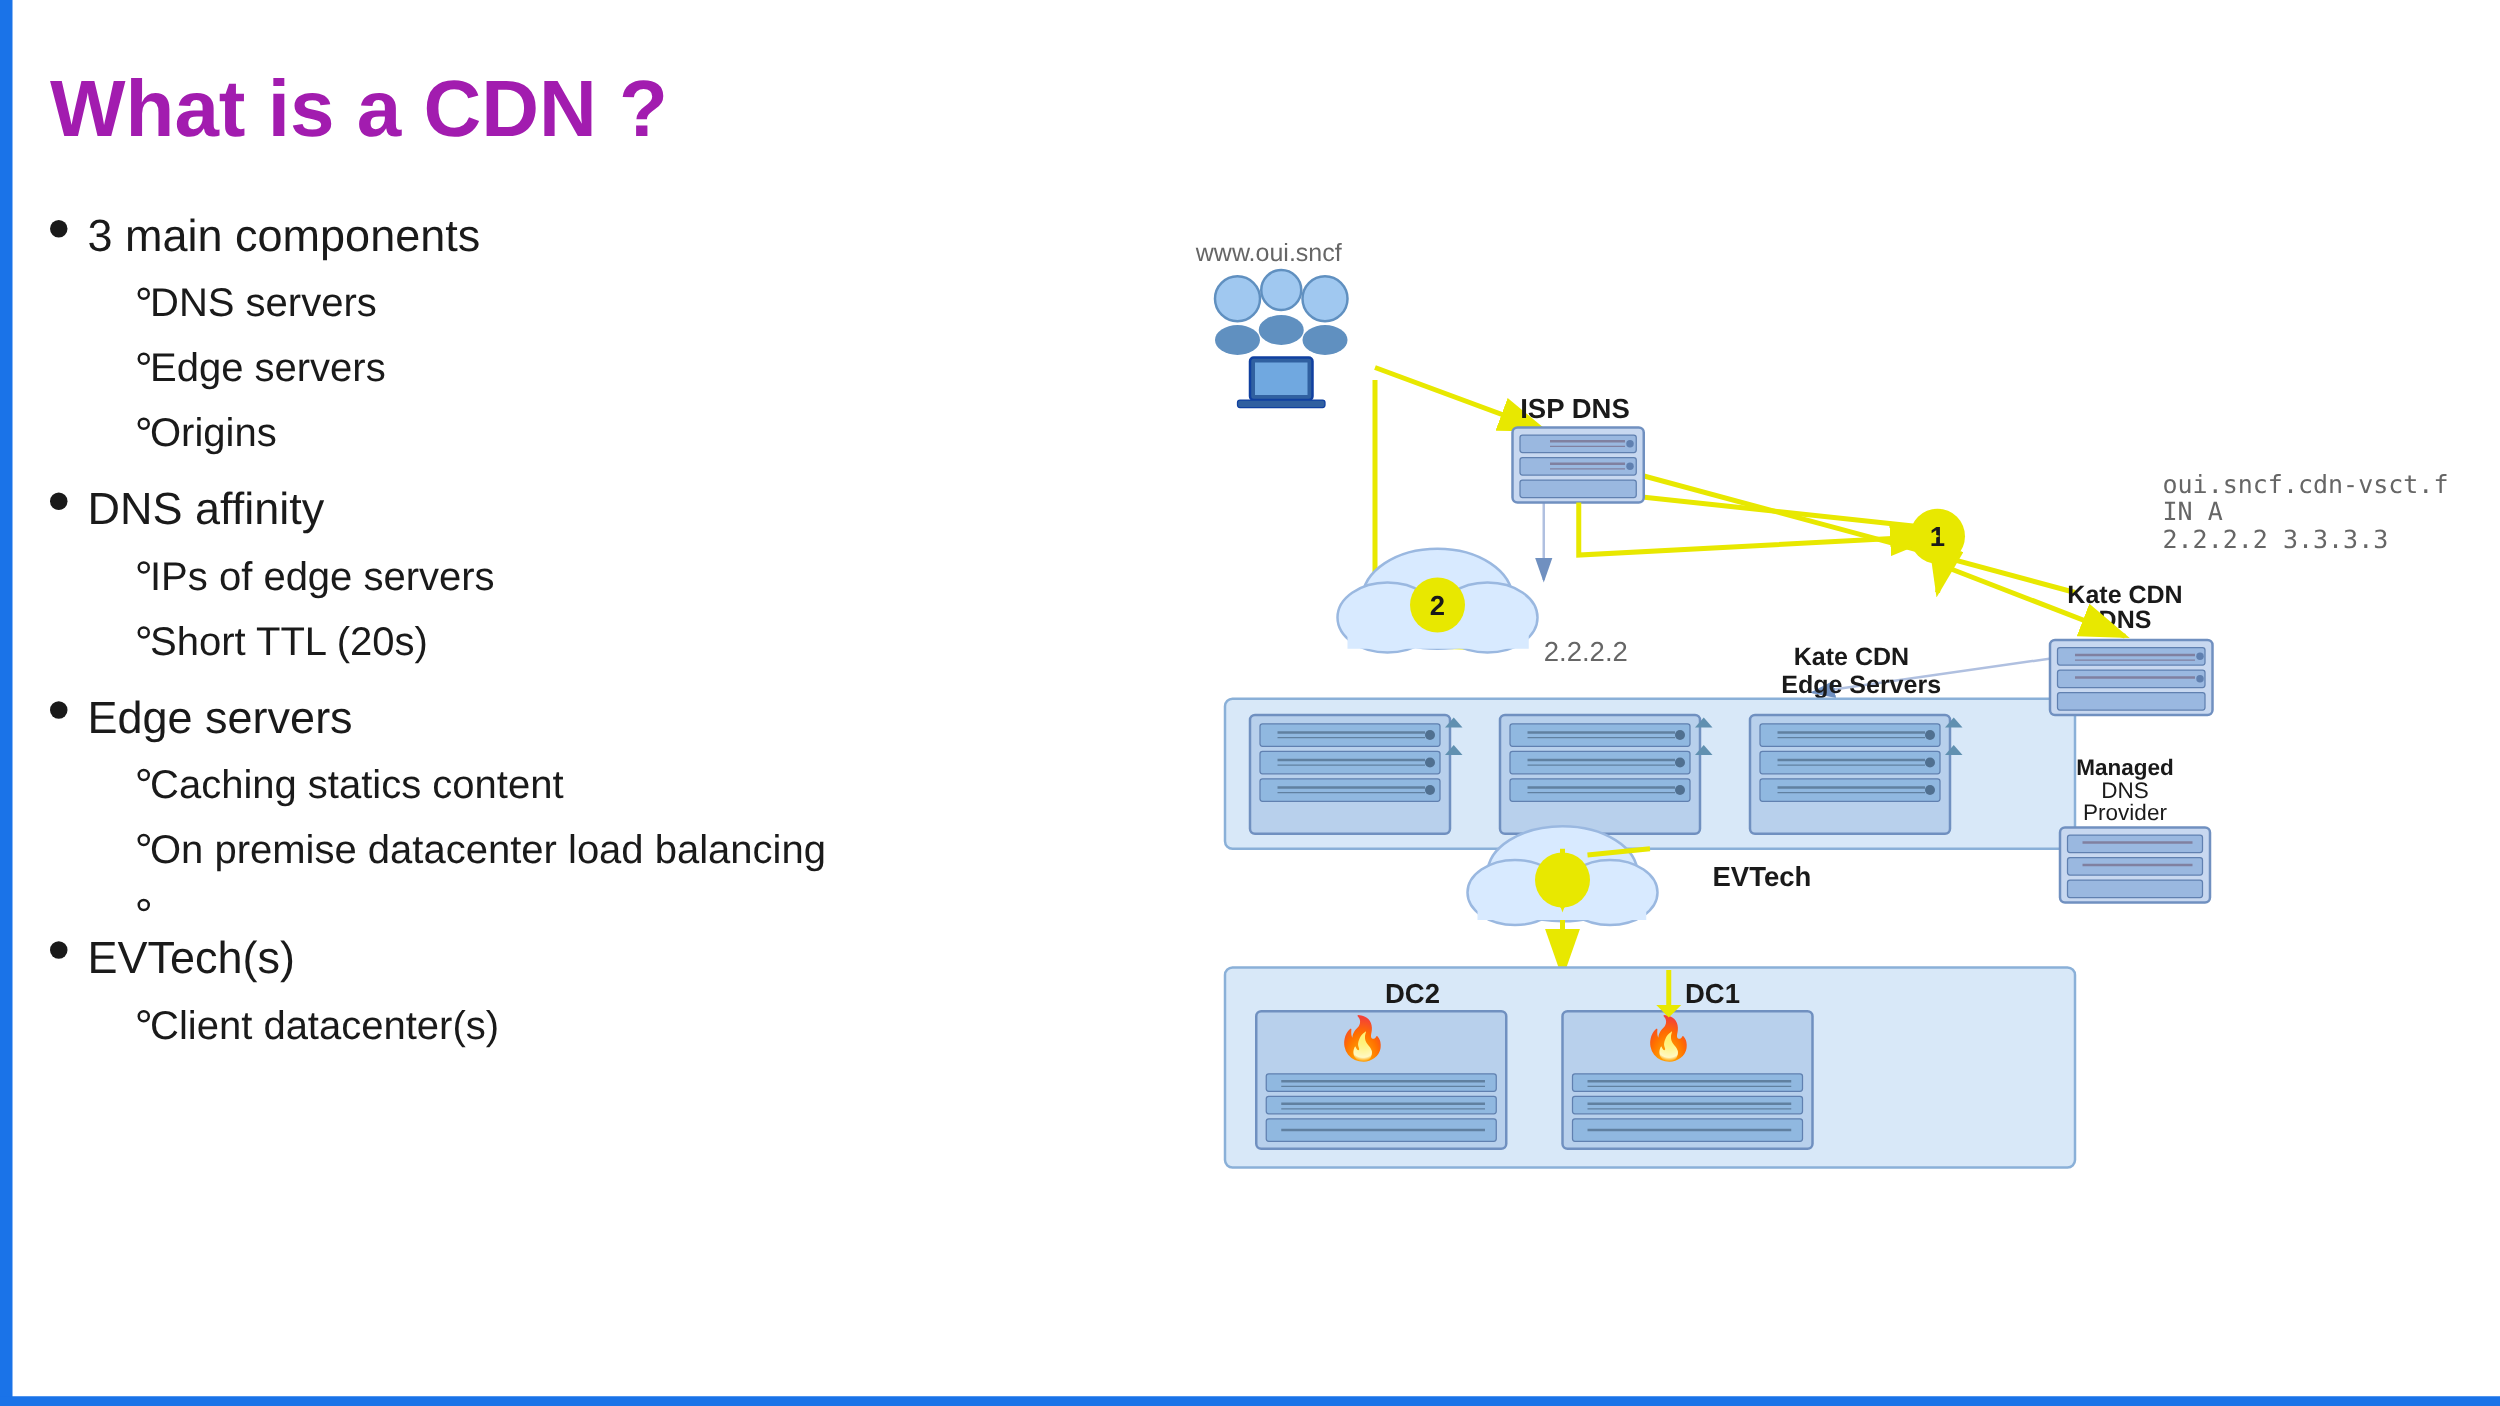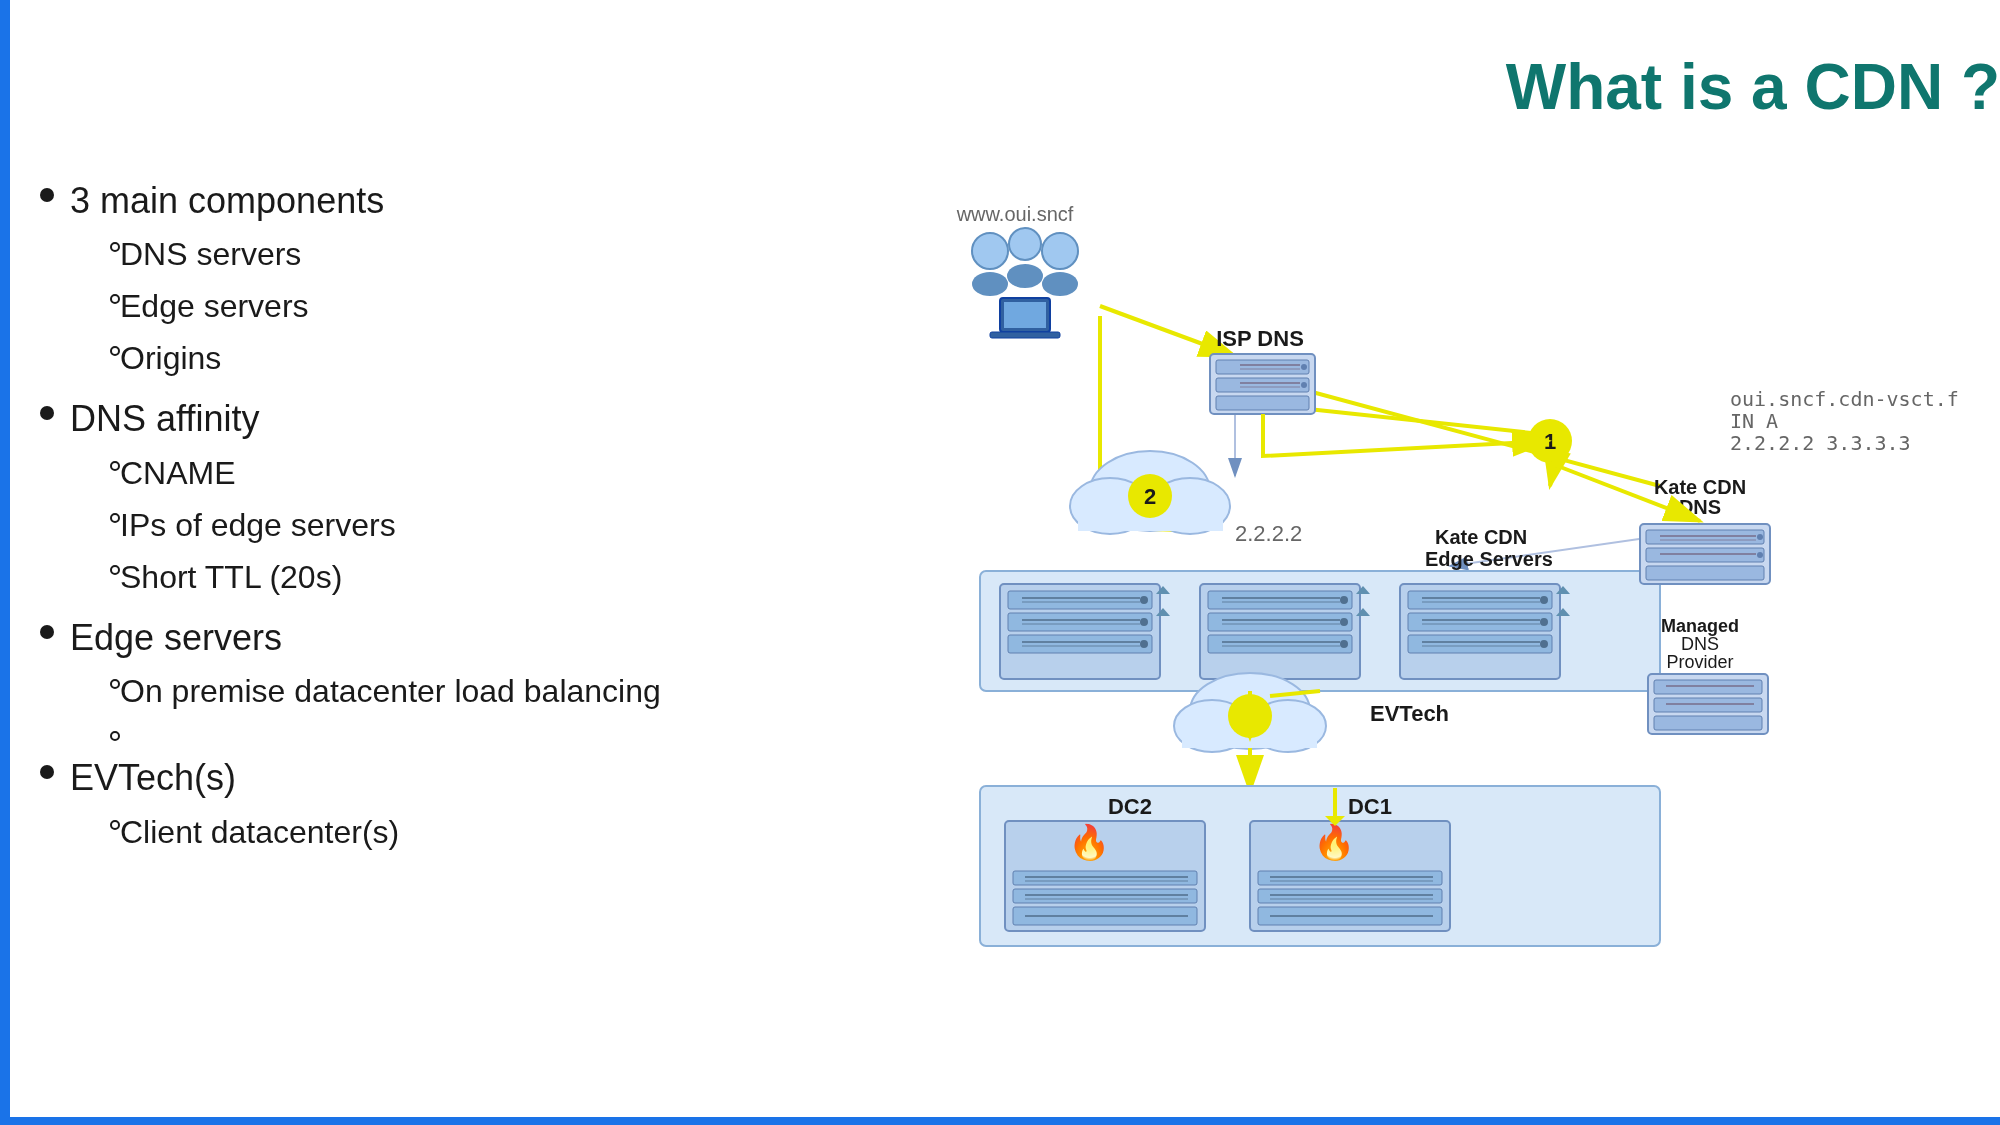--- a/index.html
+++ b/index.html
@@ -35,23 +35,22 @@
     .content {
       position: absolute;
       left: 40px;
       top: 50px;
       width: 1960px;
     }
 
     .title {
       font-size: 64px;
       font-weight: 900;
-      color: #0f766e;
-      margin-bottom: 52px;
-      text-align: right;
+      color: #a21caf;
+      margin-bottom: 40px;
     }
 
     .main-layout {
       display: flex;
       gap: 0;
     }
 
     .left-panel {
       width: 820px;
       flex-shrink: 0;
@@ -152,39 +151,39 @@
           </div>
         </li>
 
         <li>
           <span class="bullet-dot"></span>
           <div>
             <span class="bullet-label">DNS affinity</span>
             <ul class="sub-list">
               <li>
                 <span class="sub-dot"></span>
-                <span>CNAME</span>
-              </li>
-              <li>
-                <span class="sub-dot"></span>
                 <span>IPs of edge servers</span>
               </li>
               <li>
                 <span class="sub-dot"></span>
                 <span>Short TTL (20s)</span>
               </li>
             </ul>
           </div>
         </li>
 
         <li>
           <span class="bullet-dot"></span>
           <div>
             <span class="bullet-label">Edge servers</span>
             <ul class="sub-list">
+              <li>
+                <span class="sub-dot"></span>
+                <span>Caching statics content</span>
+              </li>
               <li>
                 <span class="sub-dot"></span>
                 <span>On premise datacenter load balancing</span>
               </li>
               <li>
                 <span class="sub-dot"></span>
               </li>
             </ul>
           </div>
         </li>

